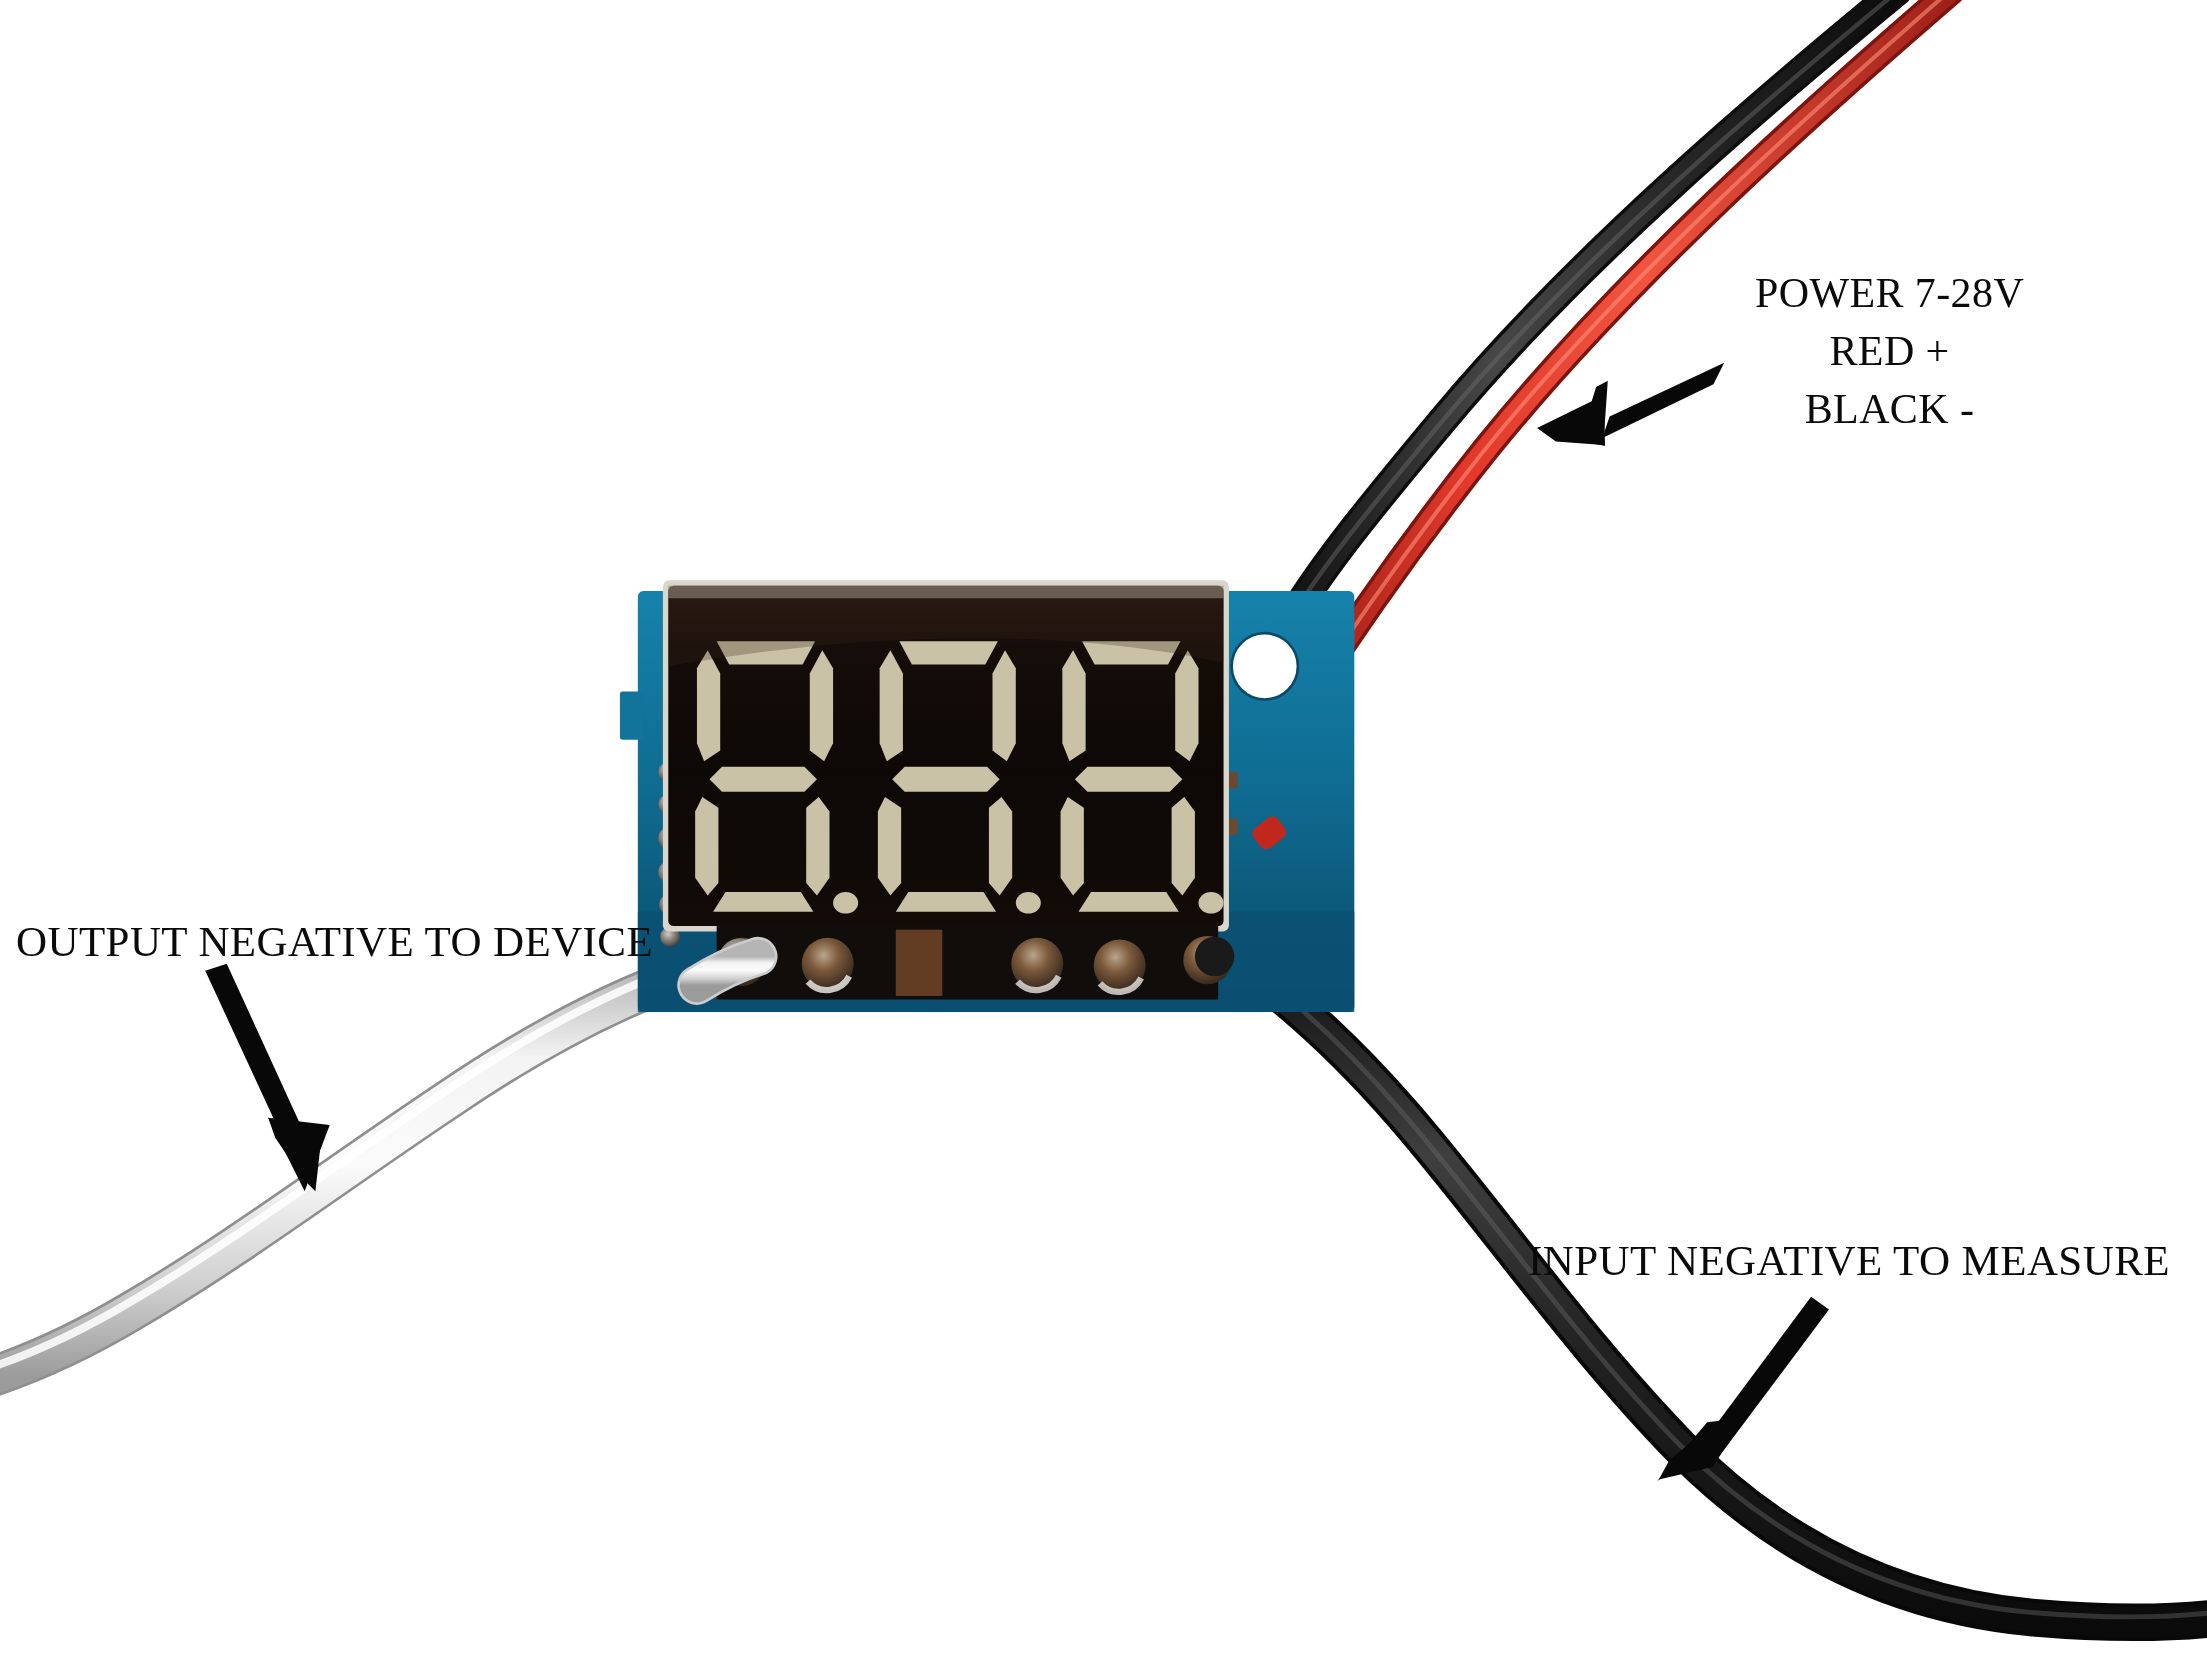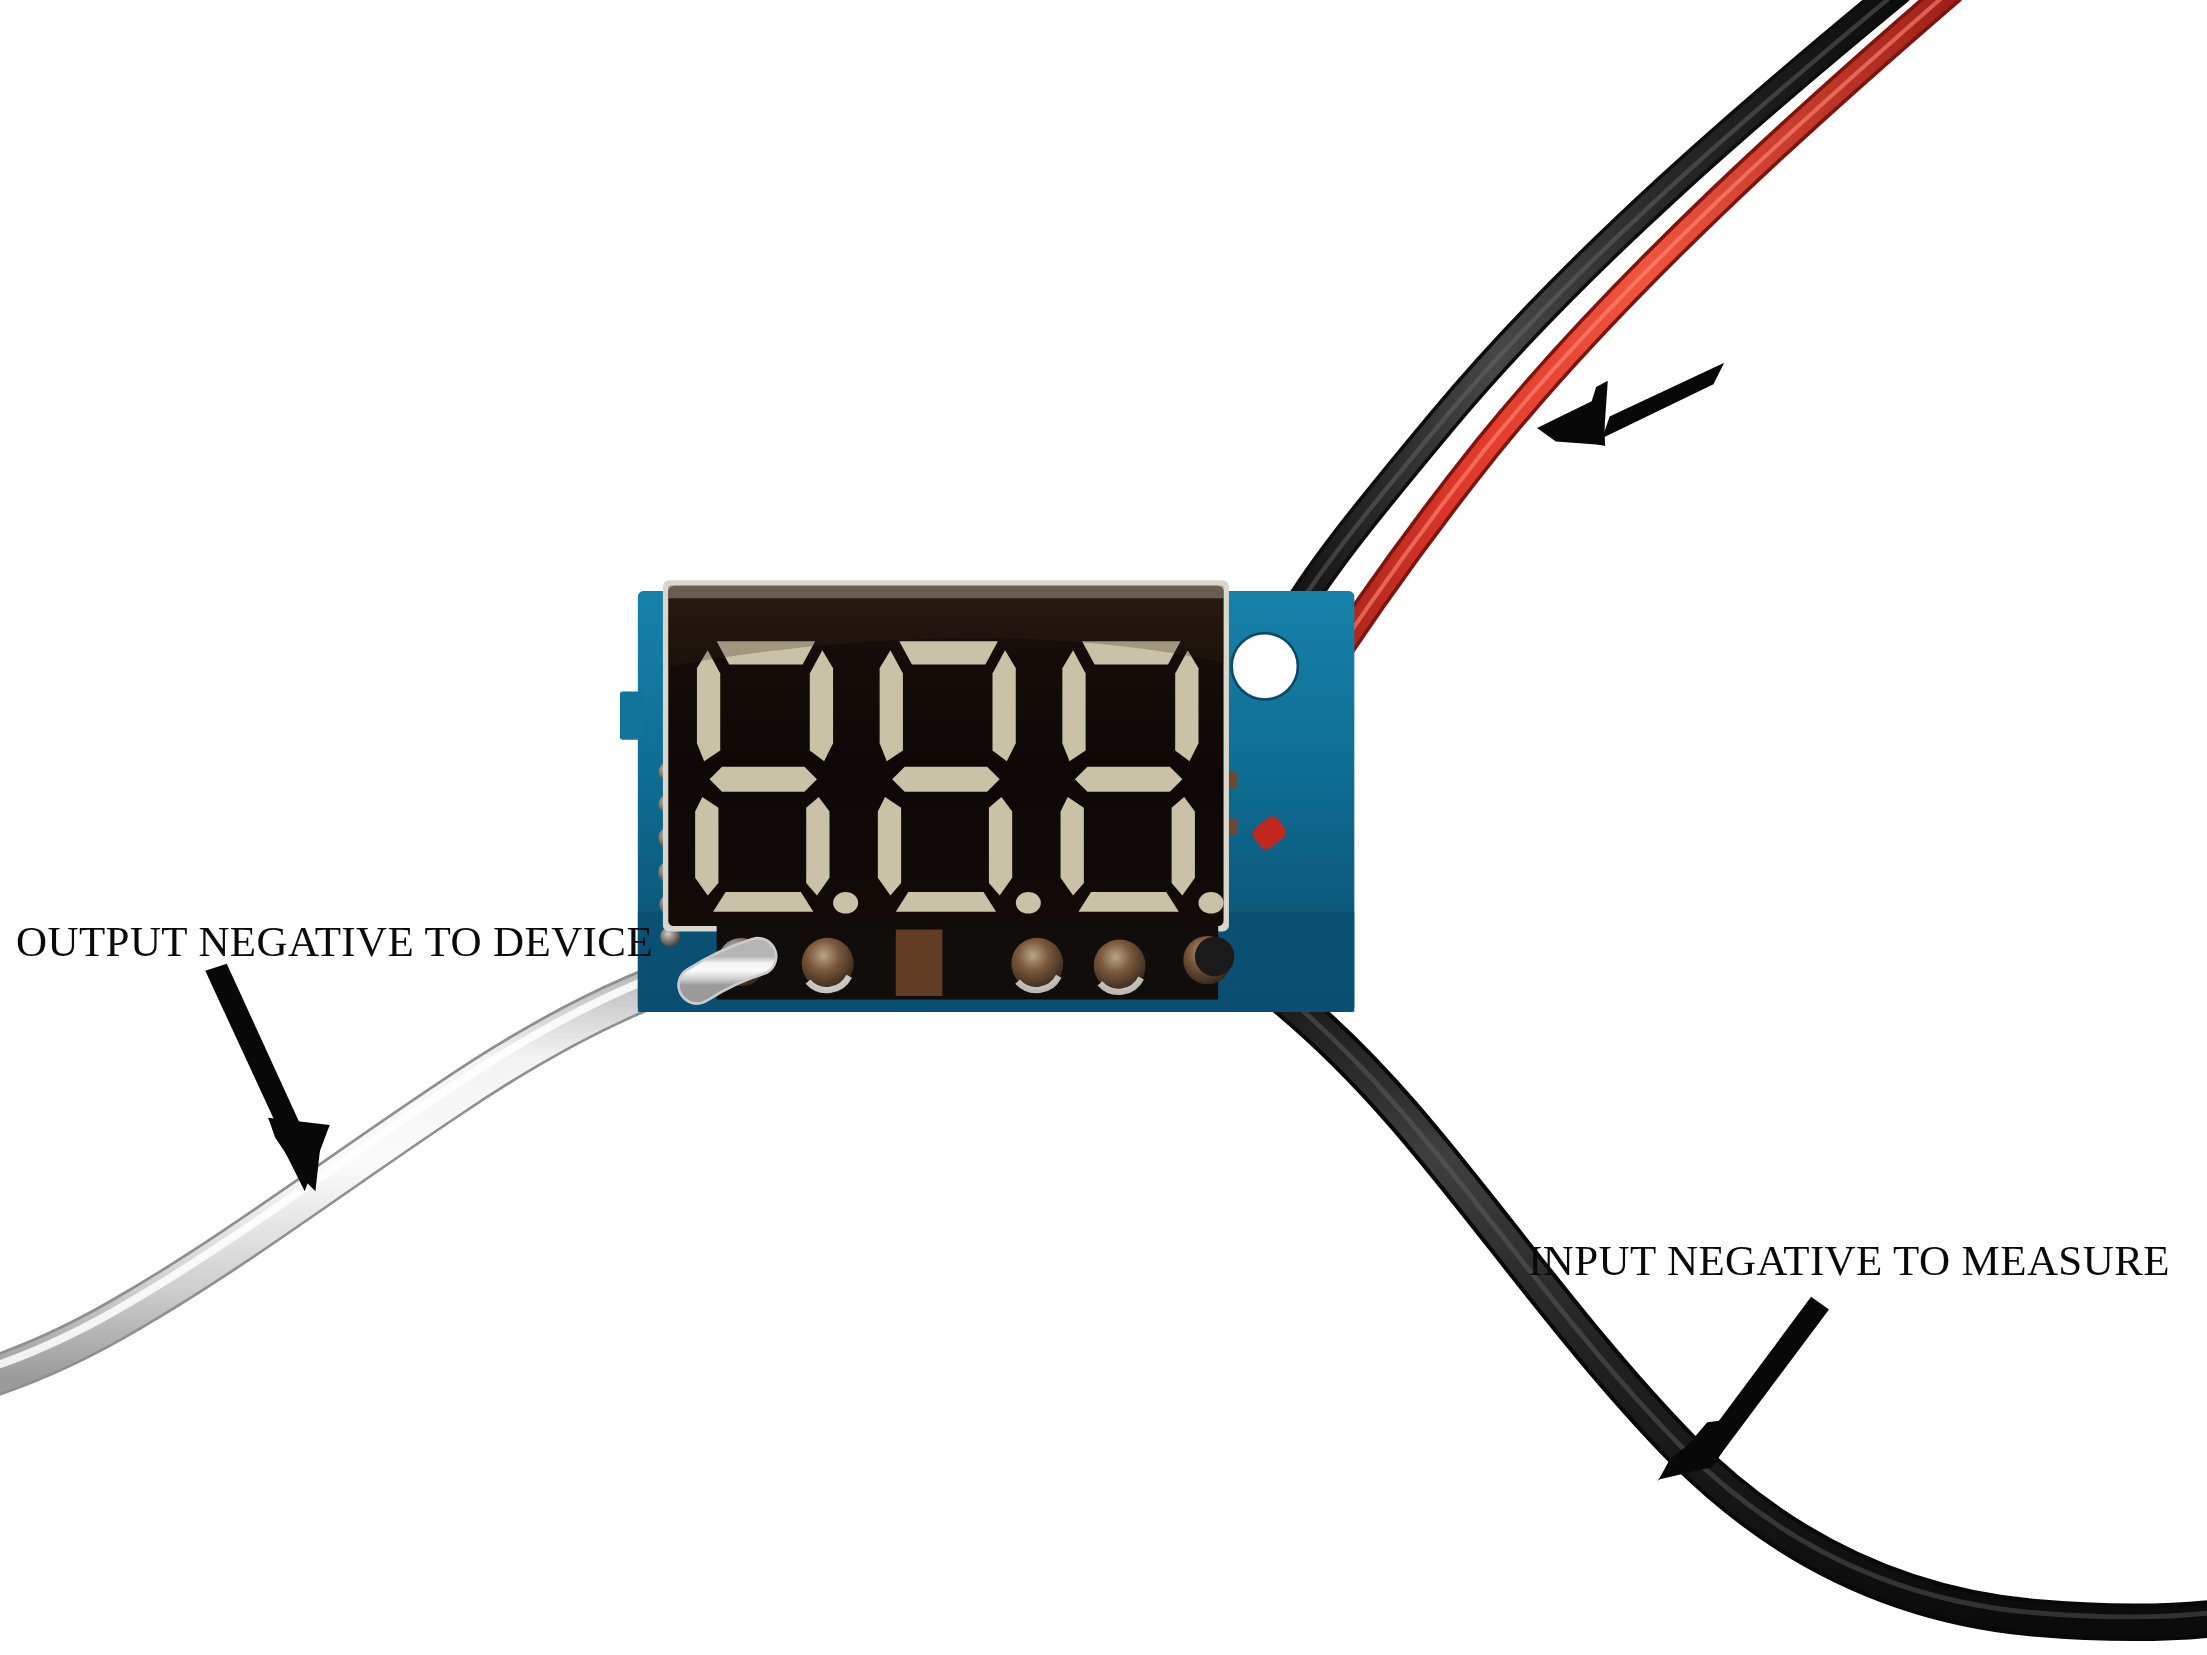--- a/index.html
+++ b/index.html
@@ -248,19 +248,24 @@
       <polygon points="299,1248 368,1256 340,1330"></polygon>
     </g>
 
     <g fill="#080808" stroke="none">
       <polygon points="2022,1448 2042,1462 1918,1628 1900,1612"></polygon>
       <polygon points="1946,1585 1912,1638 1852,1652 1864,1630 1908,1594"></polygon>
       <polygon points="1948,1583 1850,1654 1906,1588"></polygon>
     </g>
   </svg>
 
+  <div class="callout" id="callout-power">
+    <span class="line1">POWER 7-28V</span>
+    <span class="line2">RED +</span>
+    <span class="line3">BLACK -</span>
+  </div>
 
   <div class="callout" id="callout-output">OUTPUT NEGATIVE TO DEVICE</div>
 
   <div class="callout" id="callout-input">INPUT NEGATIVE TO MEASURE</div>
 
 </div>
 
 
 </body></html>

